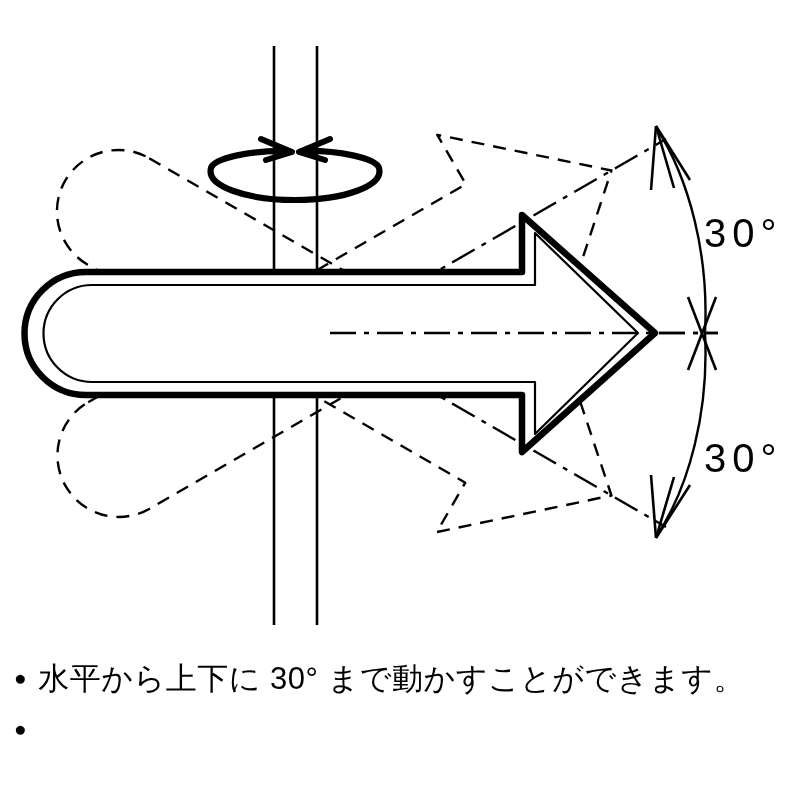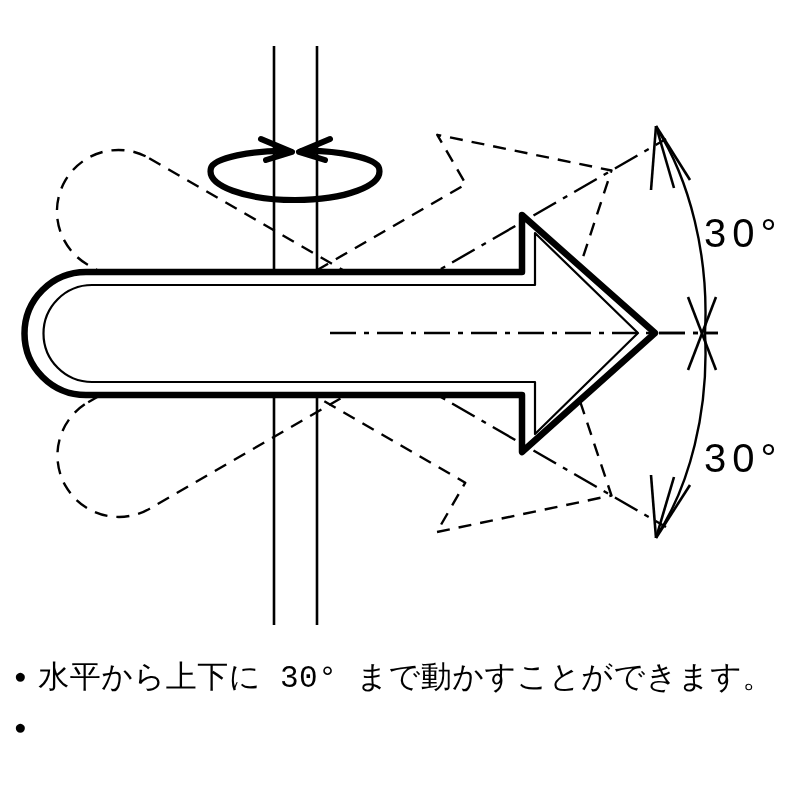--- a/index.html
+++ b/index.html
@@ -48,21 +48,20 @@
   .note-bullet {
     font-size: 21px;
     line-height: 51px;
     margin-right: 11px;
     flex: 0 0 auto;
     position: relative;
     top: -4px;
   }
   .note-text {
     flex: 0 0 auto;
-    font-family: Liberation Mono, monospace;
   }
   svg text.ang {
     font-family: "Liberation Sans", "DejaVu Sans", sans-serif;
     font-size: 40px;
     letter-spacing: 6px;
     fill: #000000;
   }
 </style>
 </head>
 <body>

